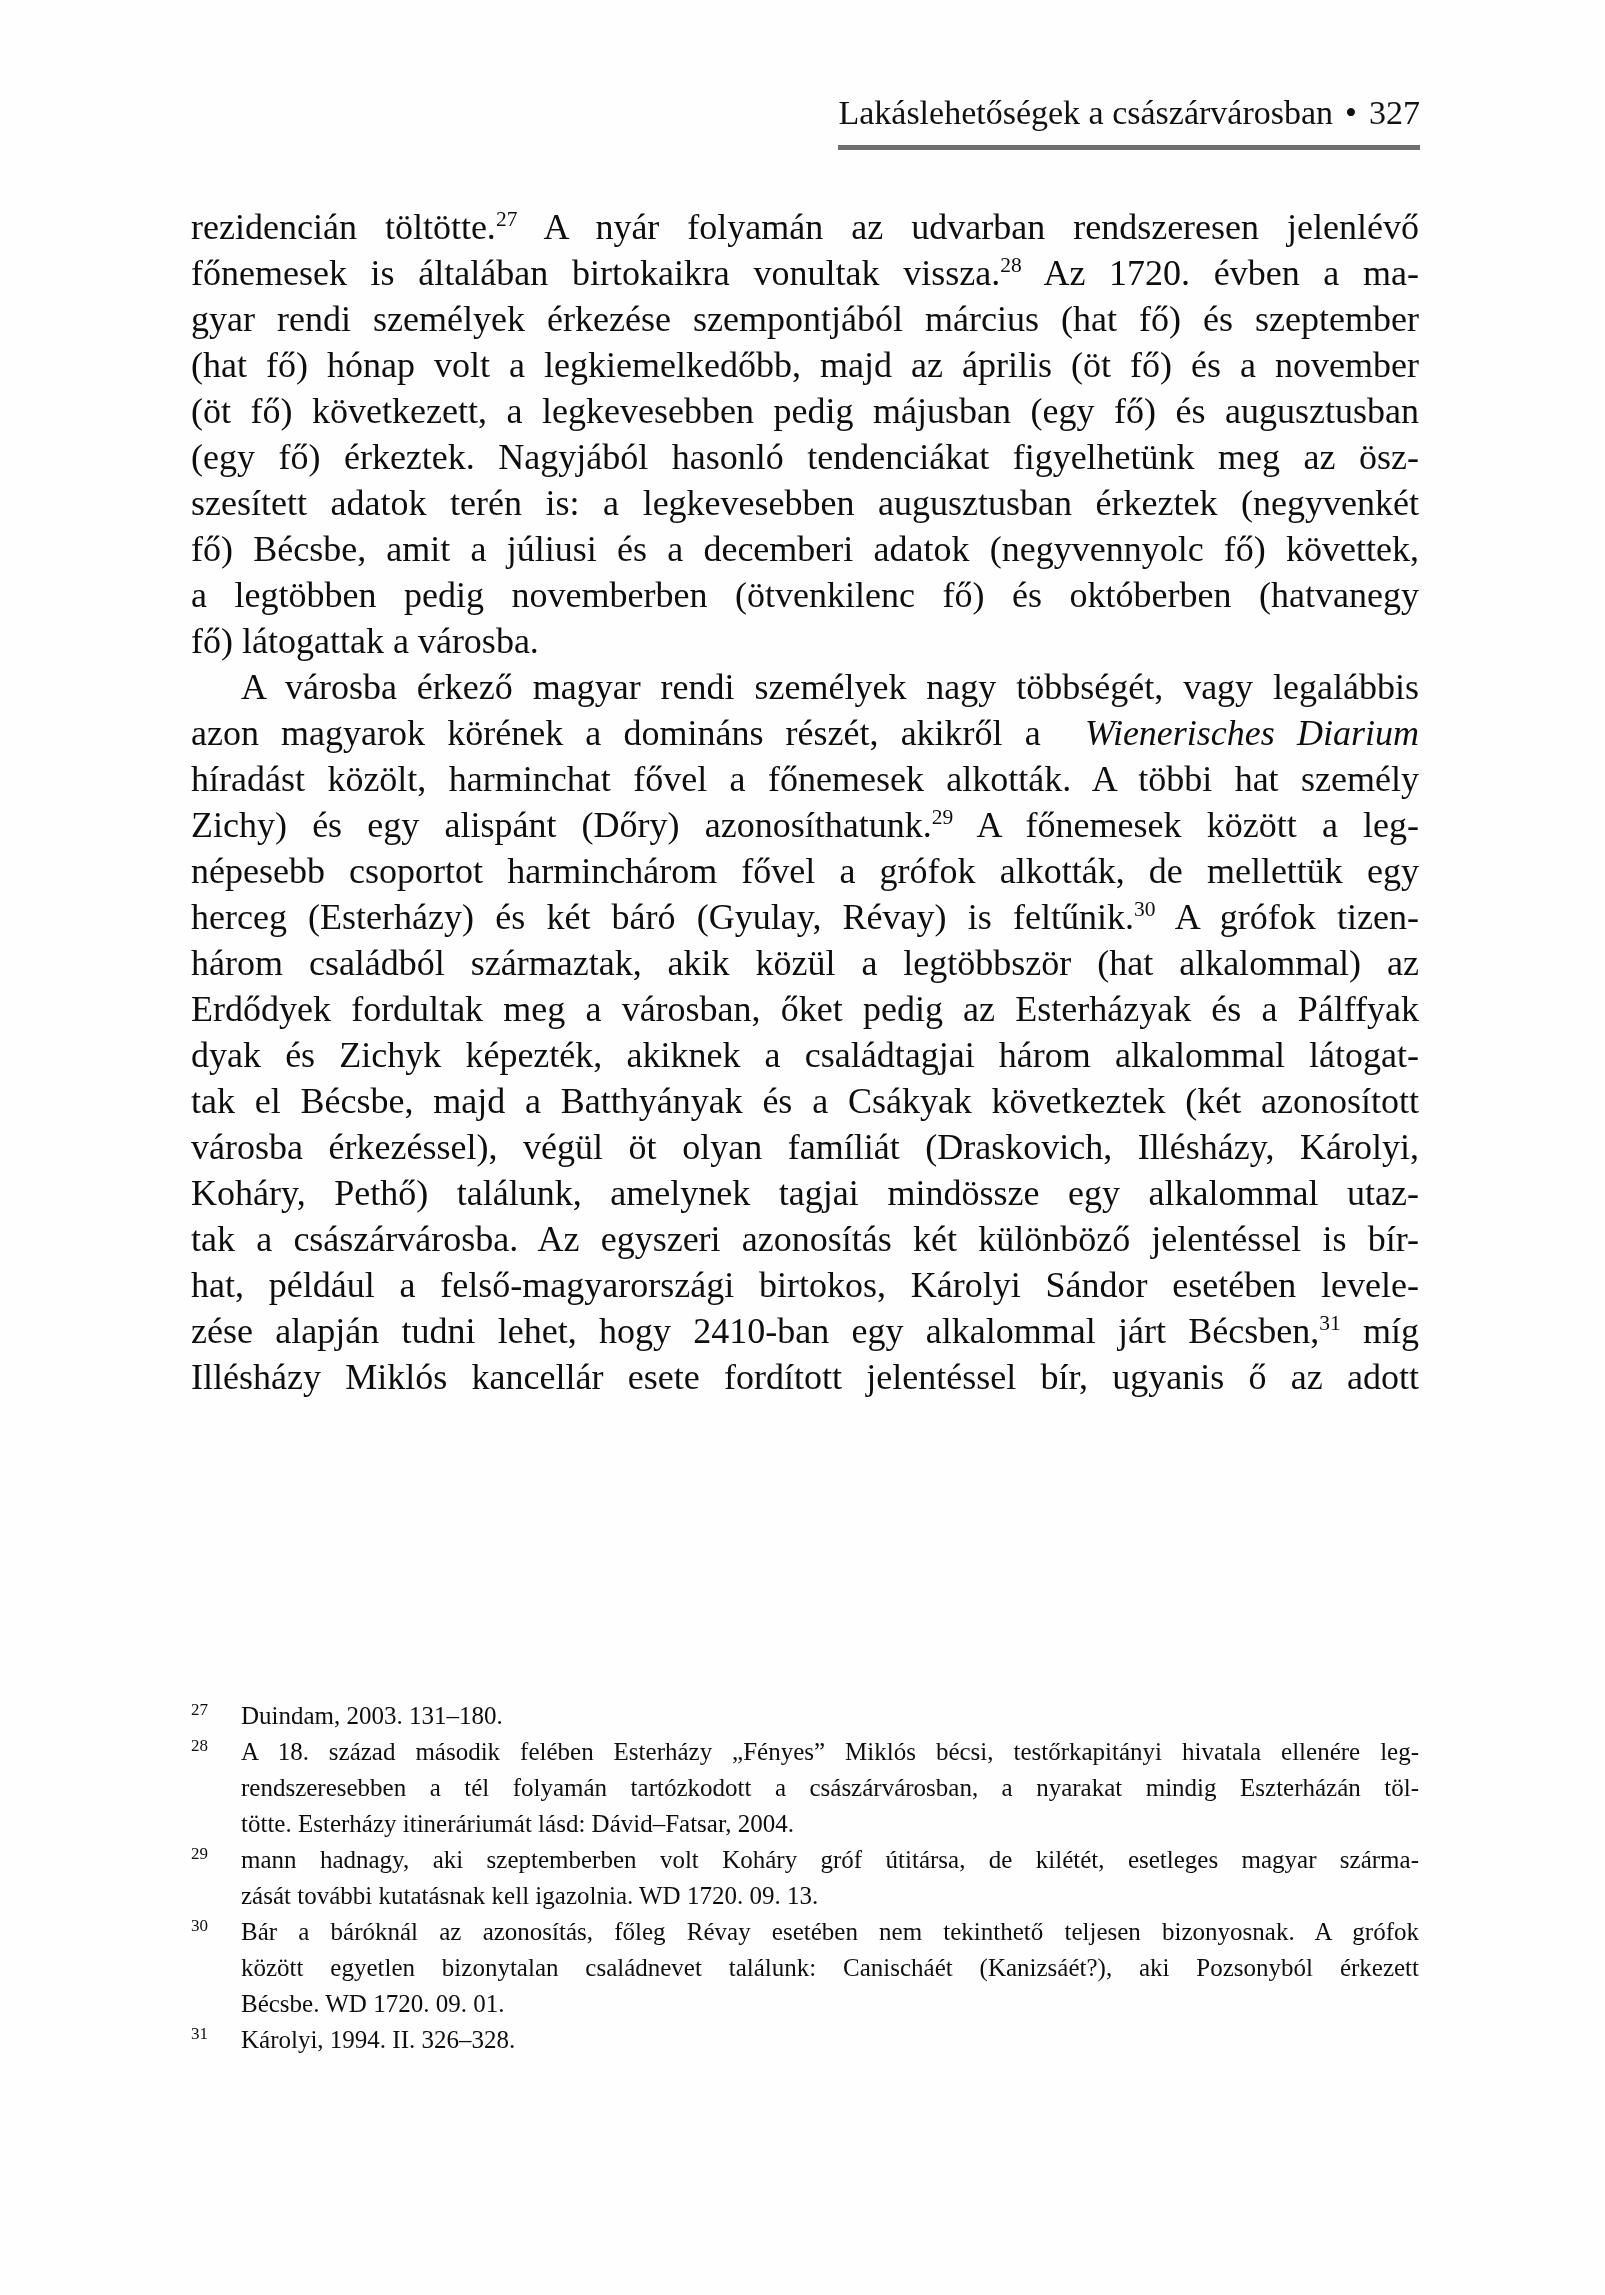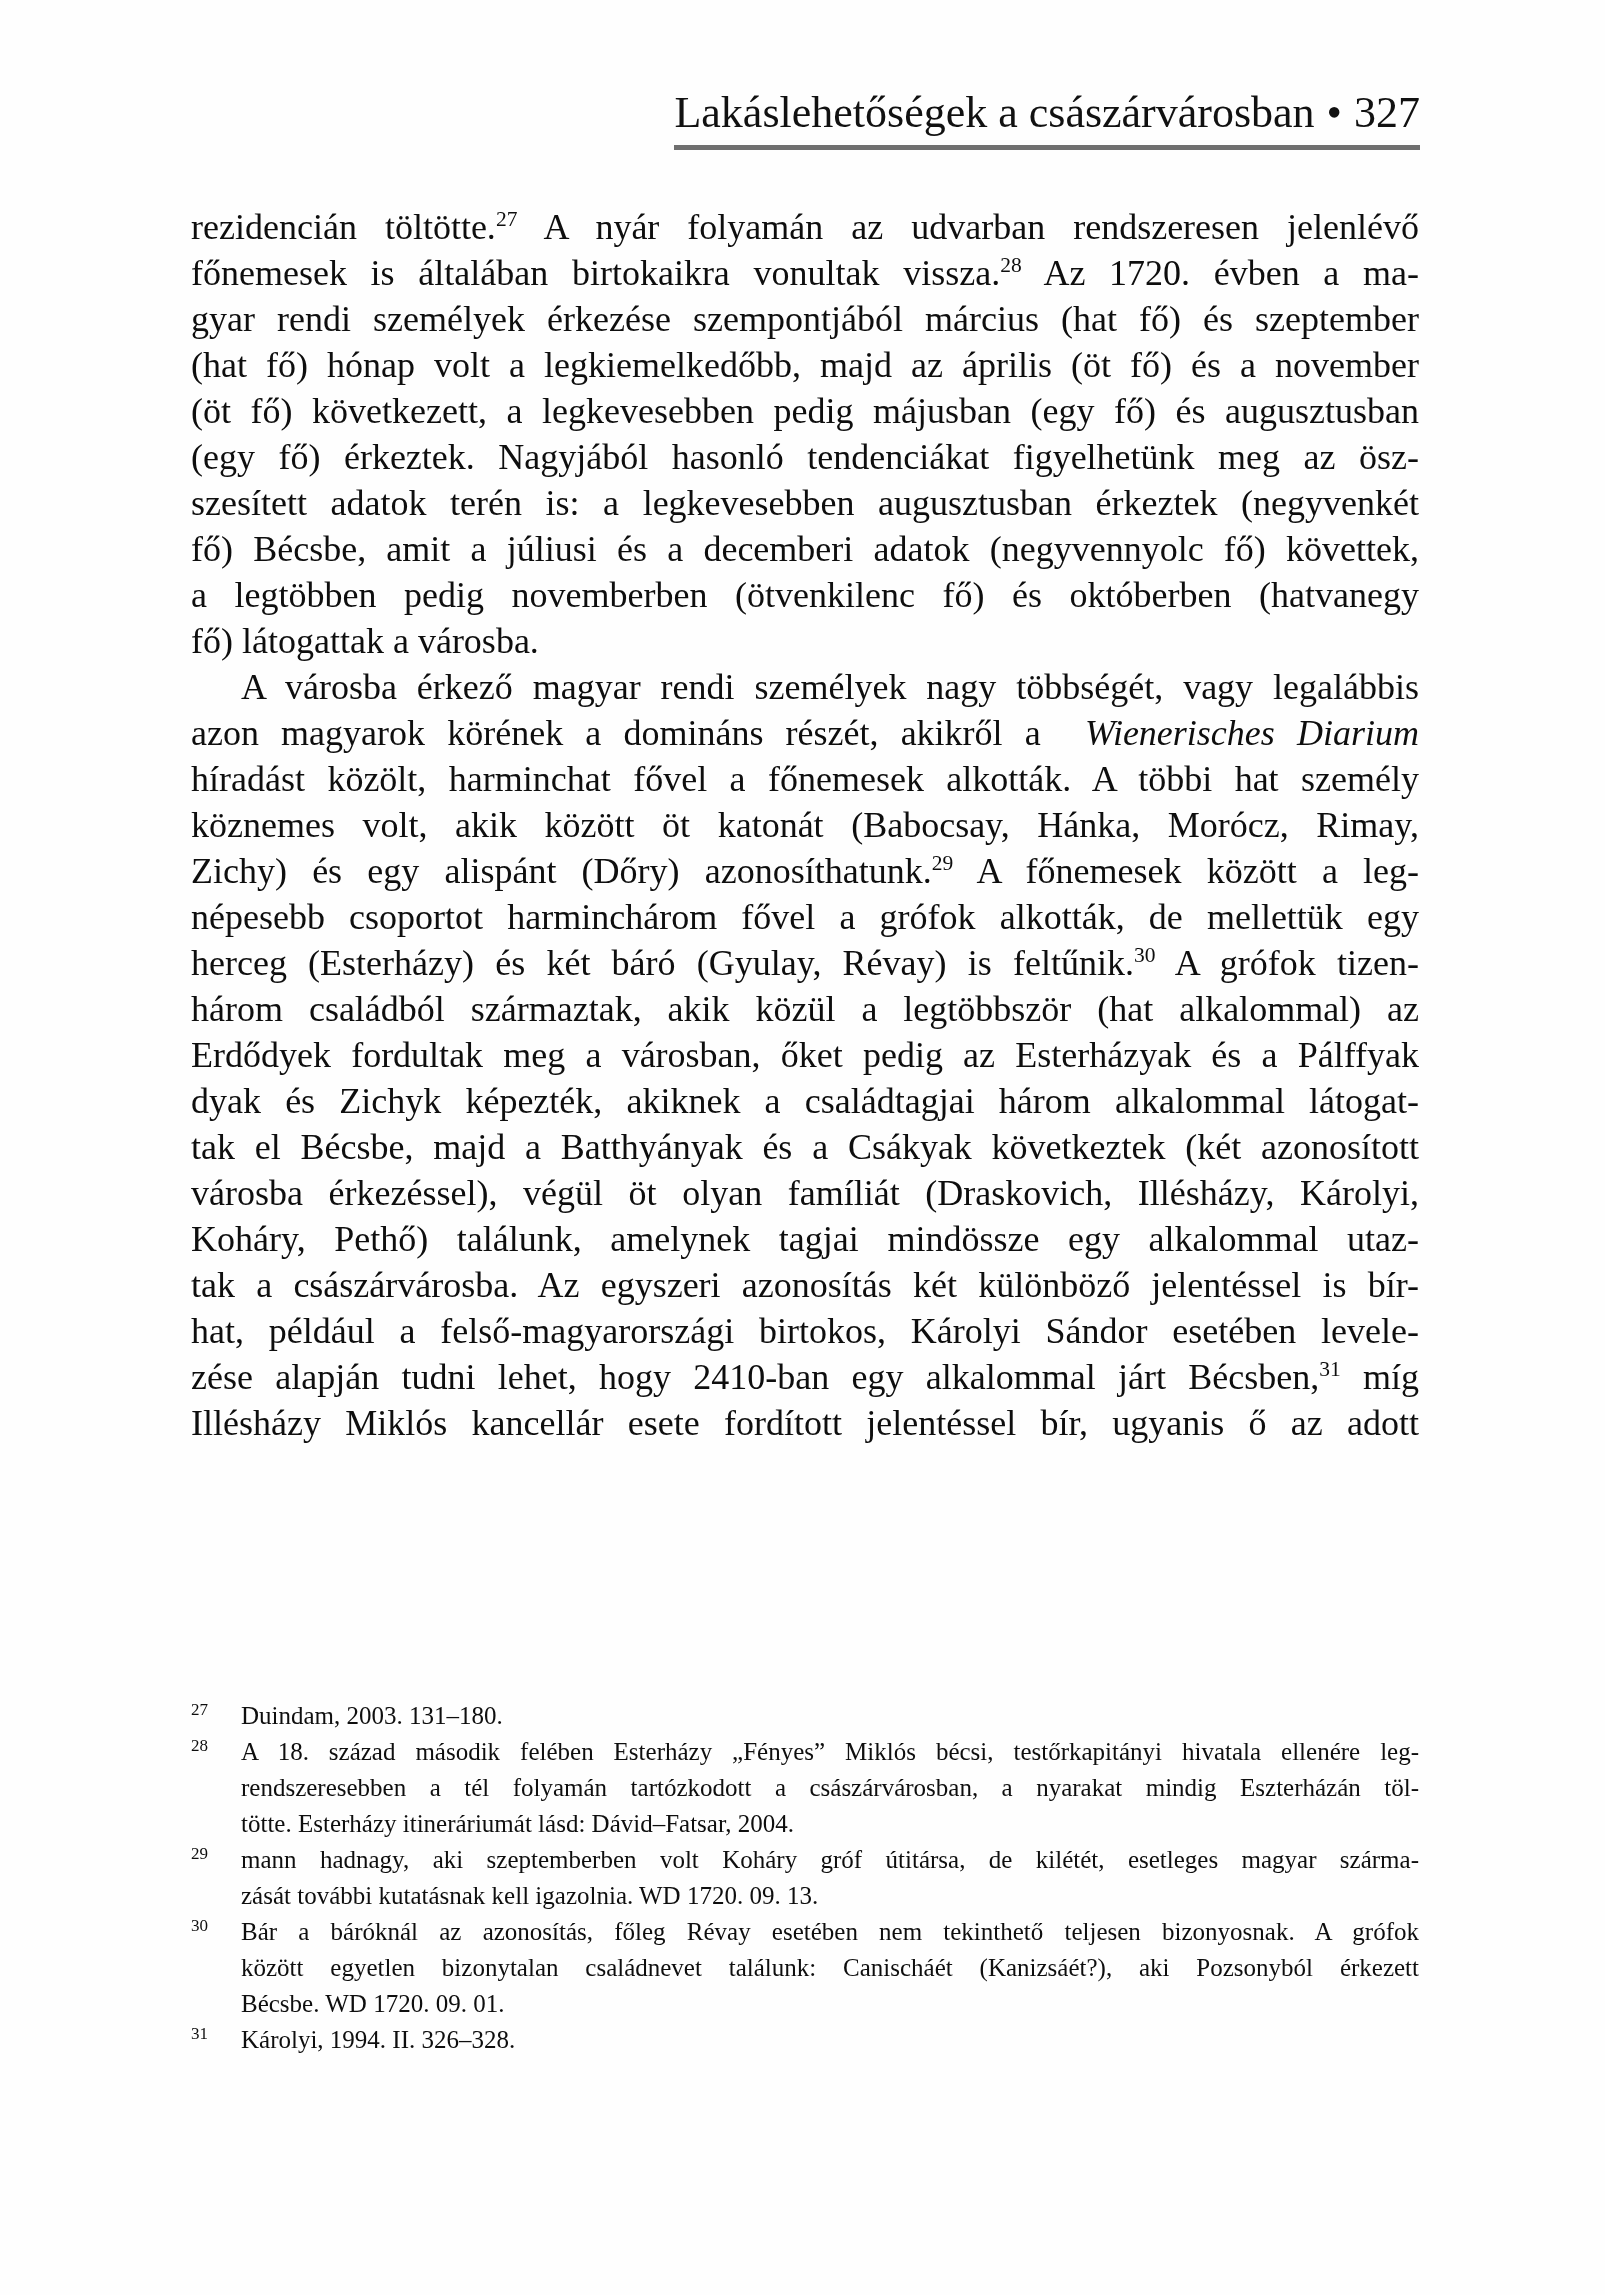--- a/index.html
+++ b/index.html
@@ -15,21 +15,21 @@
 
   
   .running-head {
     position: absolute;
     top: 93px;
     right: 185px;
     display: inline-block;
     text-align: right;
   }
   .rh-text {
-    font-size: 44px;
+    font-size: 34px;
     line-height: 40px;
     white-space: nowrap;
     color: #111;
   }
   .rh-sep { margin: 0 12px; }
   .rh-rule {
     margin-top: 12px;
     height: 5.2px;
     width: 100%;
     background: #6f6f6f;
@@ -98,21 +98,20 @@
         <div class="line just"><span>(egy fő) érkeztek. Nagyjából hasonló tendenciákat figyelhetünk meg az ösz-</span></div>
         <div class="line just"><span>szesített adatok terén is: a legkevesebben augusztusban érkeztek (negyvenkét</span></div>
         <div class="line just"><span>fő) Bécsbe, amit a júliusi és a decemberi adatok (negyvennyolc fő) követtek,</span></div>
         <div class="line just"><span>a legtöbben pedig novemberben (ötvenkilenc fő) és októberben (hatvanegy</span></div>
         <div class="line"><span>fő) látogattak a városba.</span></div>
       </div>
       <div class="para">
         <div class="line just ind"><span>A városba érkező magyar rendi személyek nagy többségét, vagy legalábbis</span></div>
         <div class="line just"><span>azon magyarok körének a domináns részét, akikről a </span><span class="it">Wienerisches Diarium</span></div>
         <div class="line just"><span>híradást közölt, harminchat fővel a főnemesek alkották. A többi hat személy</span></div>
-        <div class="line just"><span>köznemes volt, akik között öt katonát (Babocsay, Hánka, Morócz, Rimay,</span></div>
         <div class="line just"><span>Zichy) és egy alispánt (Dőry) azonosíthatunk.</span><span class="sup">29</span><span> A főnemesek között a leg-</span></div>
         <div class="line just"><span>népesebb csoportot harminchárom fővel a grófok alkották, de mellettük egy</span></div>
         <div class="line just"><span>herceg (Esterházy) és két báró (Gyulay, Révay) is feltűnik.</span><span class="sup">30</span><span> A grófok tizen-</span></div>
         <div class="line just"><span>három családból származtak, akik közül a legtöbbször (hat alkalommal) az</span></div>
         <div class="line just"><span>Erdődyek fordultak meg a városban, őket pedig az Esterházyak és a Pálffyak</span></div>
         <div class="line just"><span>dyak és Zichyk képezték, akiknek a családtagjai három alkalommal látogat-</span></div>
         <div class="line just"><span>tak el Bécsbe, majd a Batthyányak és a Csákyak következtek (két azonosított</span></div>
         <div class="line just"><span>városba érkezéssel), végül öt olyan famíliát (Draskovich, Illésházy, Károlyi,</span></div>
         <div class="line just"><span>Koháry, Pethő) találunk, amelynek tagjai mindössze egy alkalommal utaz-</span></div>
         <div class="line just"><span>tak a császárvárosba. Az egyszeri azonosítás két különböző jelentéssel is bír-</span></div>

